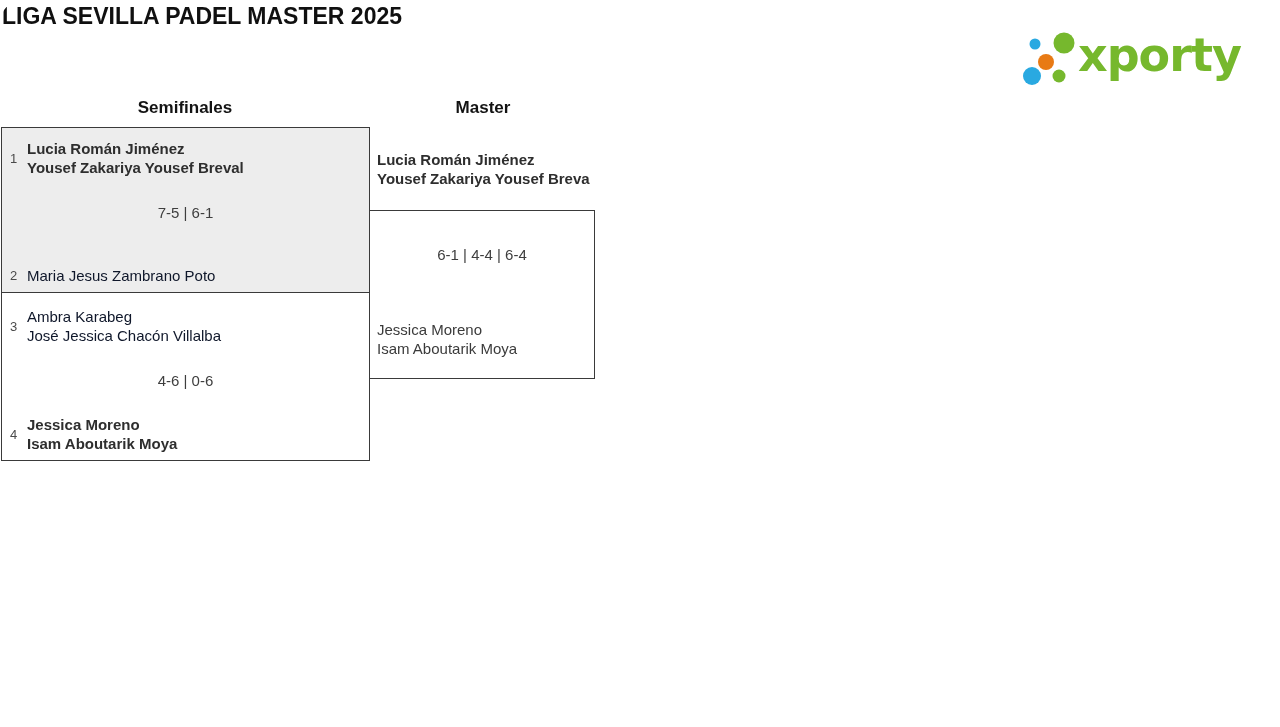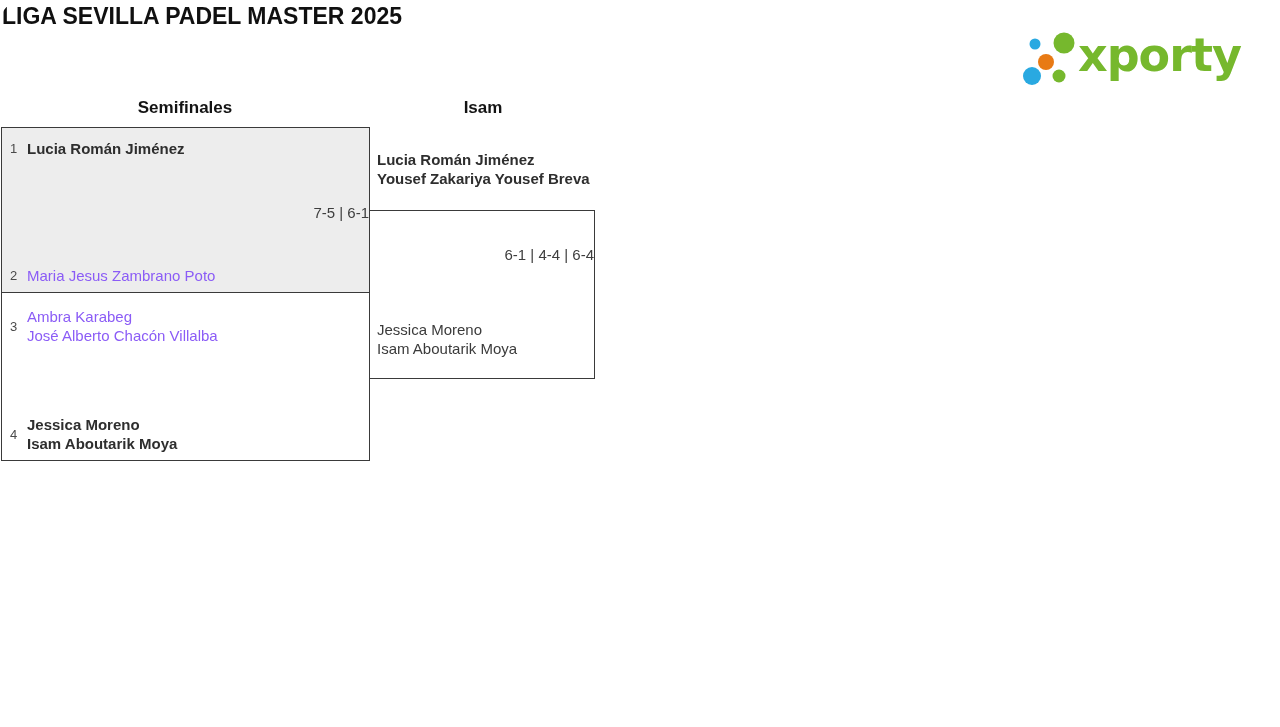--- a/index.html
+++ b/index.html
@@ -63,46 +63,46 @@
   .match.final-box{left:369px;top:210px;width:226px;height:169px;background:transparent;}
 
   .team-row{
     position:absolute;left:8px;
     display:flex;align-items:center;
   }
   .seed{
     width:17px;flex:none;
     font-size:13px;color:var(--text-gray);font-weight:400;
   }
-  .names{font-size:15px;line-height:19px;color:#8b5cf6;font-weight:400;}
+  .names{font-size:15px;line-height:19px;color:#0f172a;font-weight:400;}
   .names.winner{font-weight:700;color:var(--text-dark);}
   .names div{white-space:nowrap;}
 
   .score{
     position:absolute;left:0;right:0;
     text-align:center;
     font-size:15px;color:#3e3e3e;
     white-space:nowrap;
   }
   .sf1 .team-top{top:11px;}
-  .sf1 .score{top:76px;text-align:right;}
+  .sf1 .score{top:76px;}
   .sf1 .team-bottom{bottom:7px;}
   .sf2 .team-top{top:14px;}
   .sf2 .score{top:79px;}
   .sf2 .team-bottom{bottom:7px;}
 
   .final-team{
     position:absolute;
     width:218px;overflow:hidden;
     font-size:15px;line-height:19px;
   }
   .final-team div{white-space:nowrap;overflow:hidden;}
   .final-team.winner{font-weight:700;color:var(--text-dark);}
   .final-team.top-team{left:377px;top:150px;}
-  .final-box .score{top:35px;text-align:right;}
+  .final-box .score{top:35px;}
   .final-box .bottom-team{left:7px;top:109px;color:#3b3b3b;}
 </style>
 </head>
 <body>
 
 <div class="stage">
 
   <div class="page-header">
     <div>LIGA SEVILLA PADEL MASTER 2025</div>
   </div>
@@ -112,46 +112,48 @@
       <circle cx="19" cy="19" r="5.5" fill="var(--brand-blue)"></circle>
       <circle cx="48" cy="18" r="10.5" fill="var(--brand-green)"></circle>
       <circle cx="30" cy="37" r="8" fill="var(--brand-orange)"></circle>
       <circle cx="16" cy="51" r="9" fill="var(--brand-blue)"></circle>
       <circle cx="43" cy="51" r="6.5" fill="var(--brand-green)"></circle>
     </svg>
     <div class="logo-word">xporty</div>
   </div>
 
   <div class="round-header semis">Semifinales</div>
-  <div class="round-header final">Isam</div>
+  <div class="round-header final">Master</div>
 
   <div class="match sf1">
     <div class="team-row team-top">
       <span class="seed">1</span>
       <div class="names winner">
         <div>Lucia Román Jiménez</div>
+        <div>Yousef Zakariya Yousef Breval</div>
       </div>
     </div>
     <div class="score">7-5 | 6-1</div>
     <div class="team-row team-bottom">
       <span class="seed">2</span>
       <div class="names">
         <div>Maria Jesus Zambrano Poto</div>
       </div>
     </div>
   </div>
 
   <div class="match sf2">
     <div class="team-row team-top">
       <span class="seed">3</span>
       <div class="names">
         <div>Ambra Karabeg</div>
-        <div>José Alberto Chacón Villalba</div>
+        <div>José Jessica Chacón Villalba</div>
       </div>
     </div>
+    <div class="score">4-6 | 0-6</div>
     <div class="team-row team-bottom">
       <span class="seed">4</span>
       <div class="names winner">
         <div>Jessica Moreno</div>
         <div>Isam Aboutarik Moya</div>
       </div>
     </div>
   </div>
 
   <div class="final-team winner top-team">

